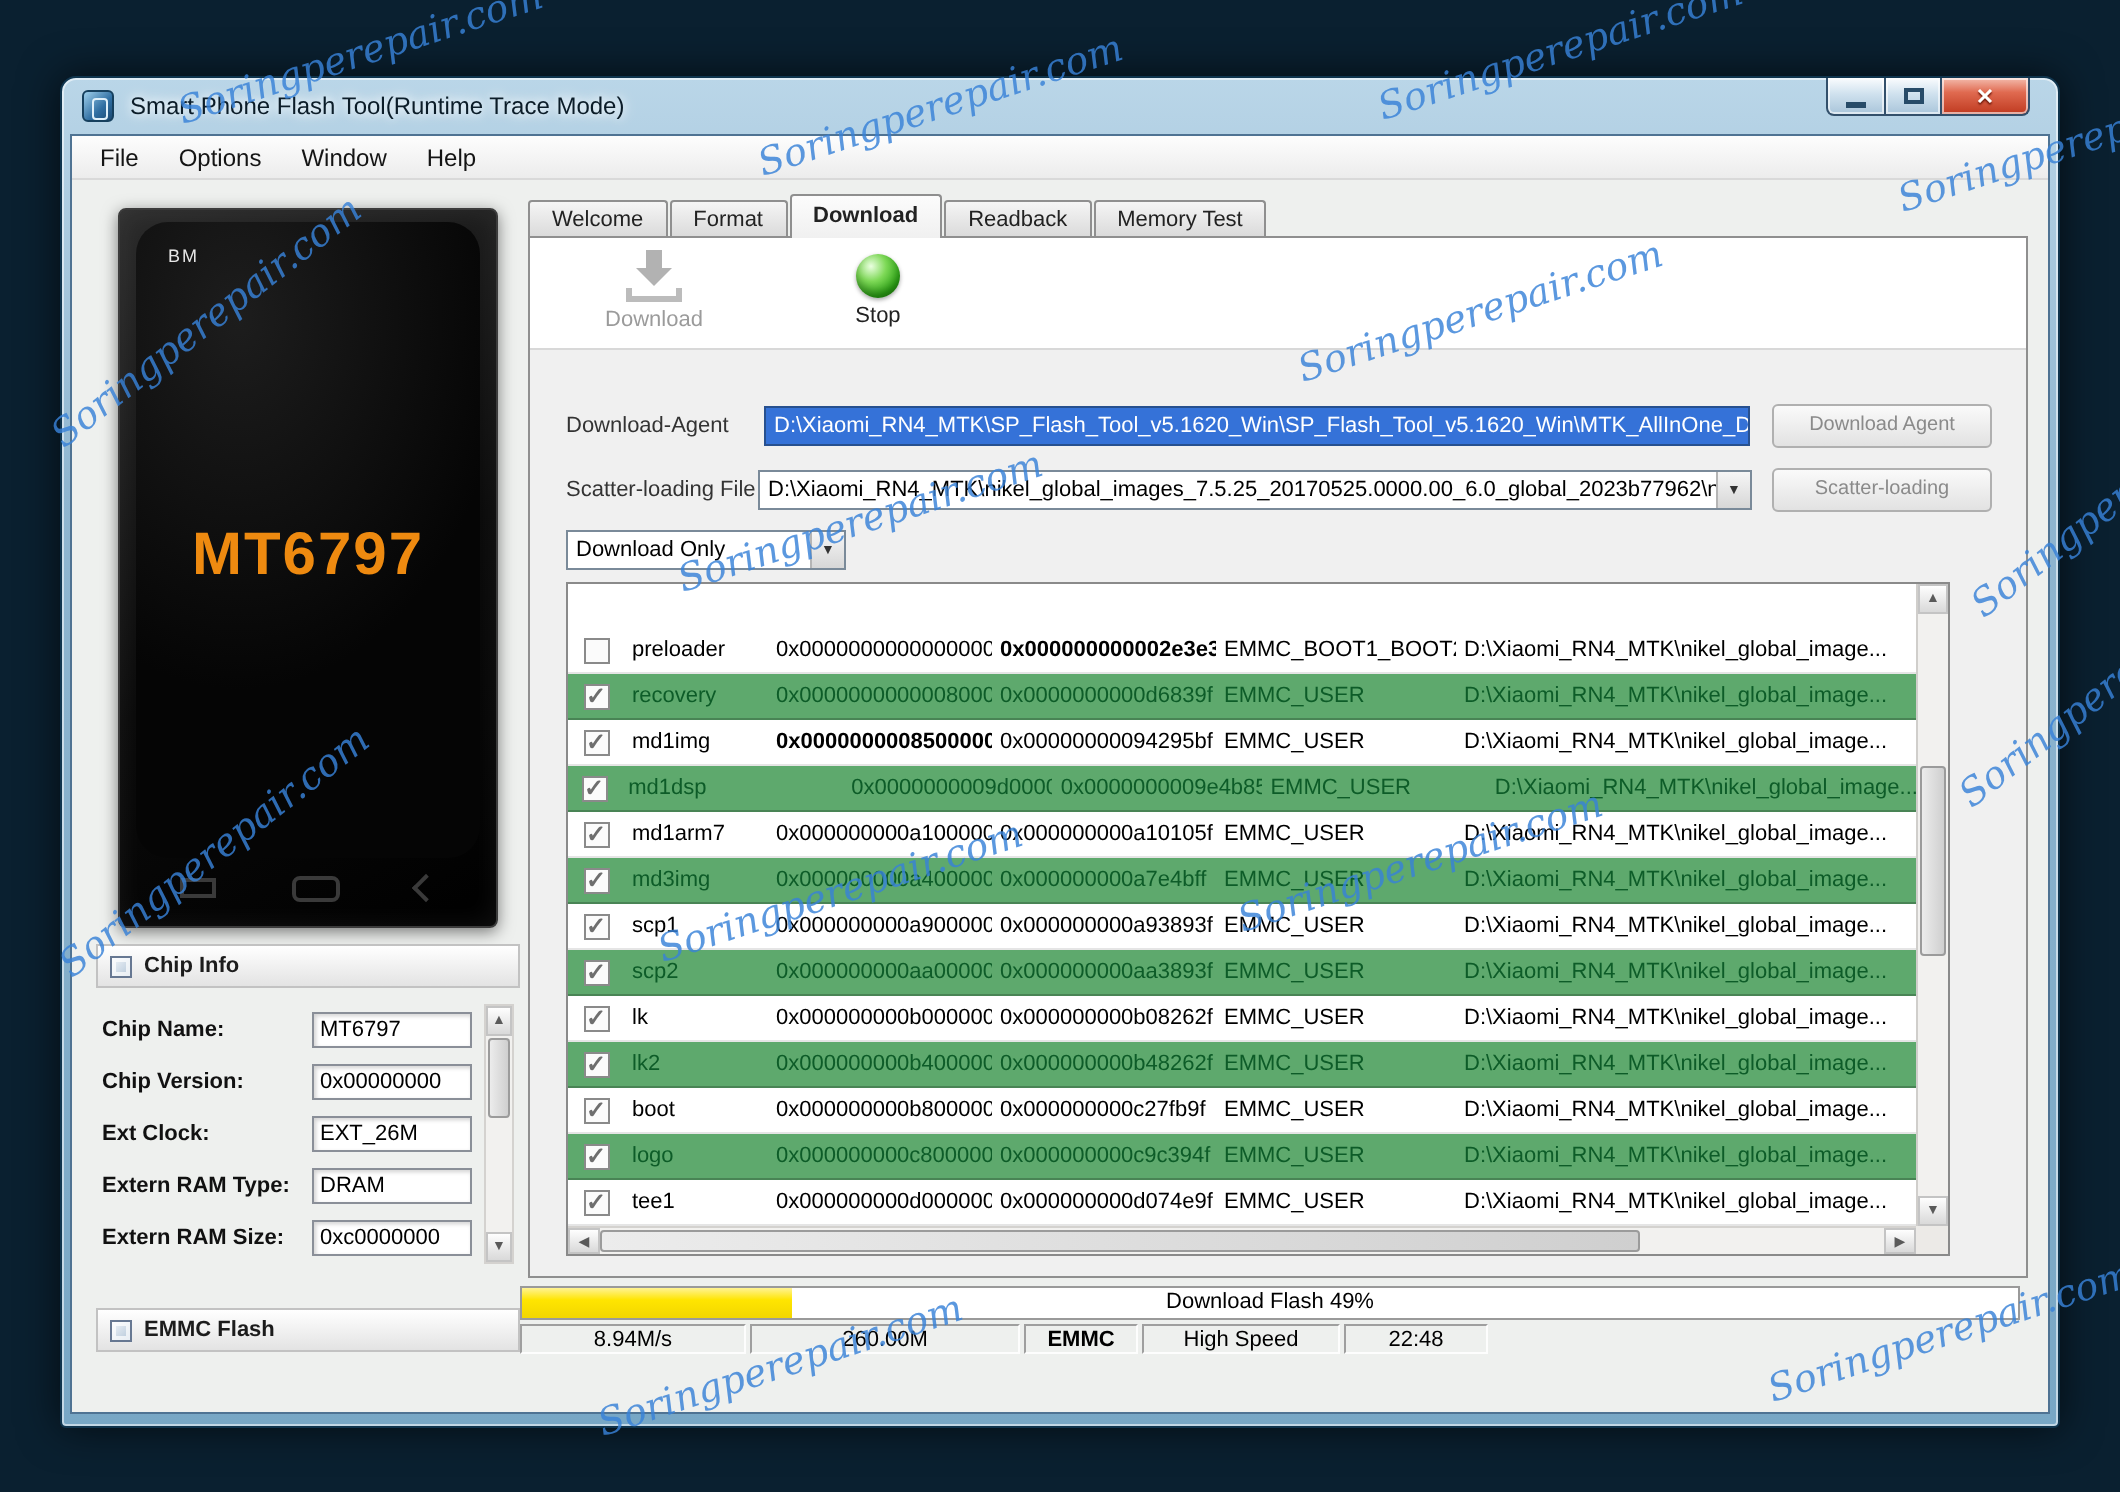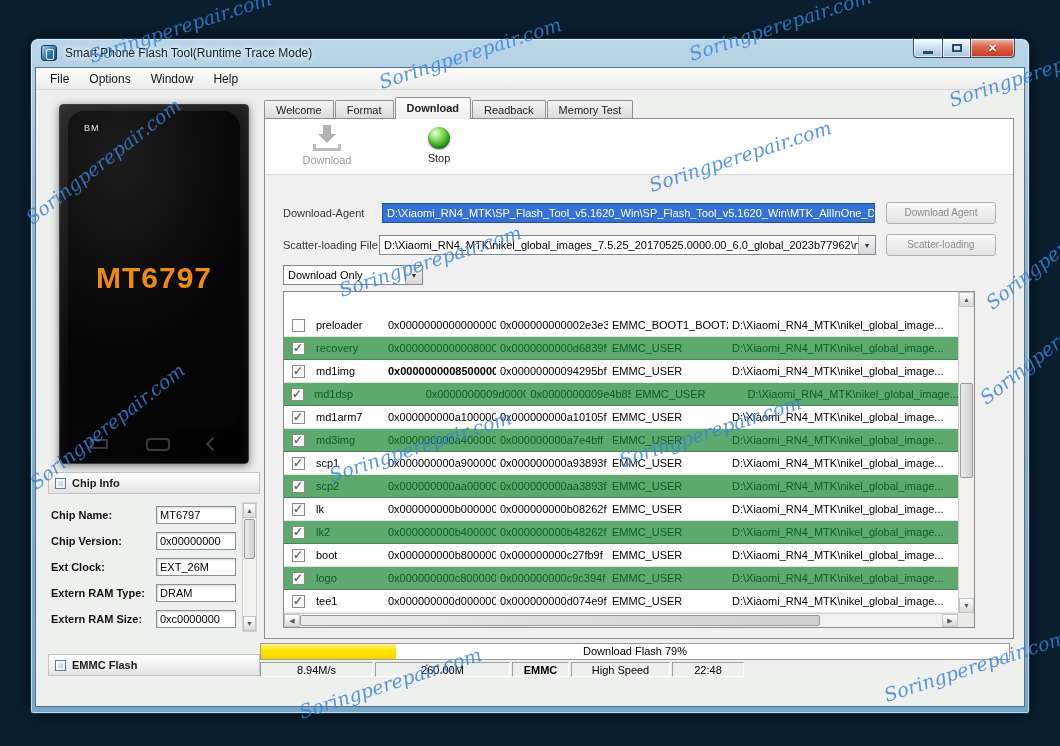--- a/index.html
+++ b/index.html
@@ -268,21 +268,21 @@
         </div>
 
         <div class="table">
           <div class="tbody" id="tbody">
               <div class="row">
                 <div class="cell cb-cell" style="width: 28px;">
                   <div class="cb"></div>
                 </div>
                 <div class="cell" style="width: 72px;">preloader</div>
                 <div class="cell" style="width: 112px;">0x0000000000000000</div>
-                <div class="cell" style="width: 112px;">0x000000000002e3e3</div>
+                <div class="cell" style="width: 112px; font-weight: bold;">0x000000000002e3e3</div>
                 <div class="cell" style="width: 120px;">EMMC_BOOT1_BOOT2</div>
                 <div class="cell" style="width: 230px;">D:\Xiaomi_RN4_MTK\nikel_global_image...</div>
               </div>
               <div class="row green">
                 <div class="cell cb-cell" style="width: 28px;">
                   <div class="cb checked">✓</div>
                 </div>
                 <div class="cell" style="width: 72px;">recovery</div>
                 <div class="cell" style="width: 112px;">0x0000000000008000</div>
                 <div class="cell" style="width: 112px;">0x0000000000d6839f</div>
@@ -409,21 +409,21 @@
             <div class="sarrow hl">◀</div>
             <div class="sthumb hthumb"></div>
             <div class="sarrow hr">▶</div>
           </div>
           <div class="corner"></div>
         </div>
       </div>
 
       <div class="progress">
         <div class="progress-fill" id="pfill" style="width: 18%;"></div>
-        <div class="progress-label">Download Flash 79%</div>
+        <div class="progress-label">Download Flash 49%</div>
       </div>
       <div class="statusbar" id="statusbar">
           <div class="scell" style="width: 113px;">8.94M/s</div>
           <div class="scell" style="width: 135px;">260.00M</div>
           <div class="scell bold" style="width: 57px;">EMMC</div>
           <div class="scell" style="width: 99px;">High Speed</div>
           <div class="scell" style="width: 72px;">22:48</div>
         </div>
     </div>
   </div>

